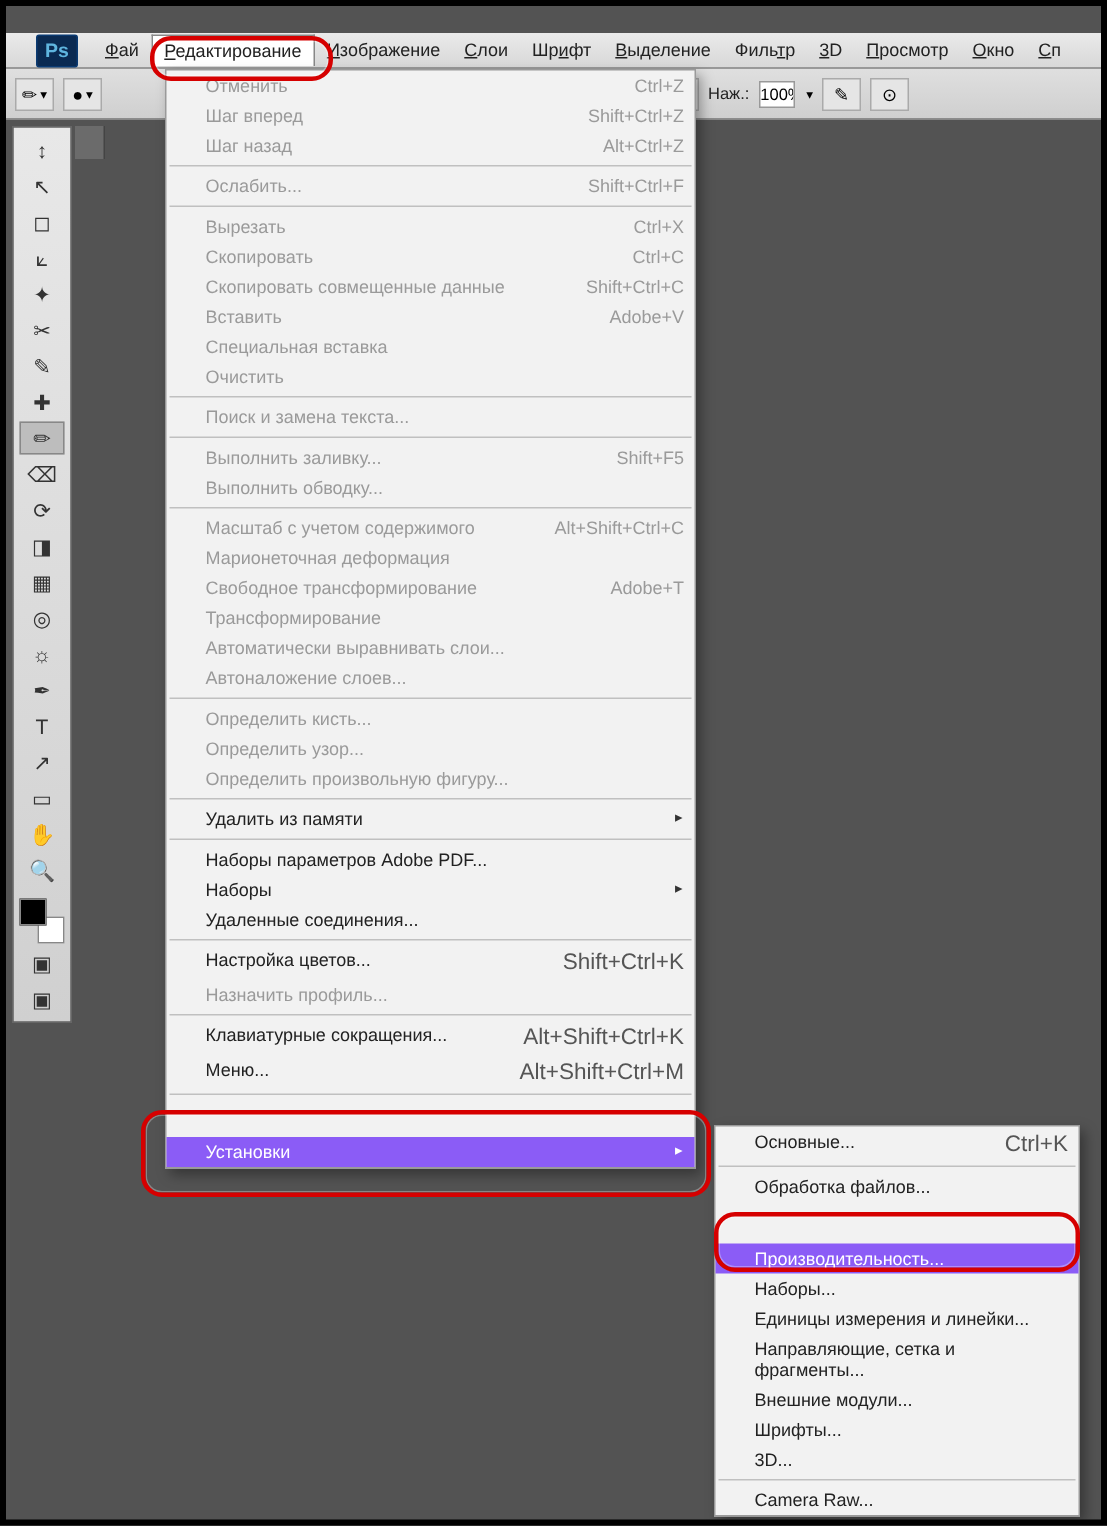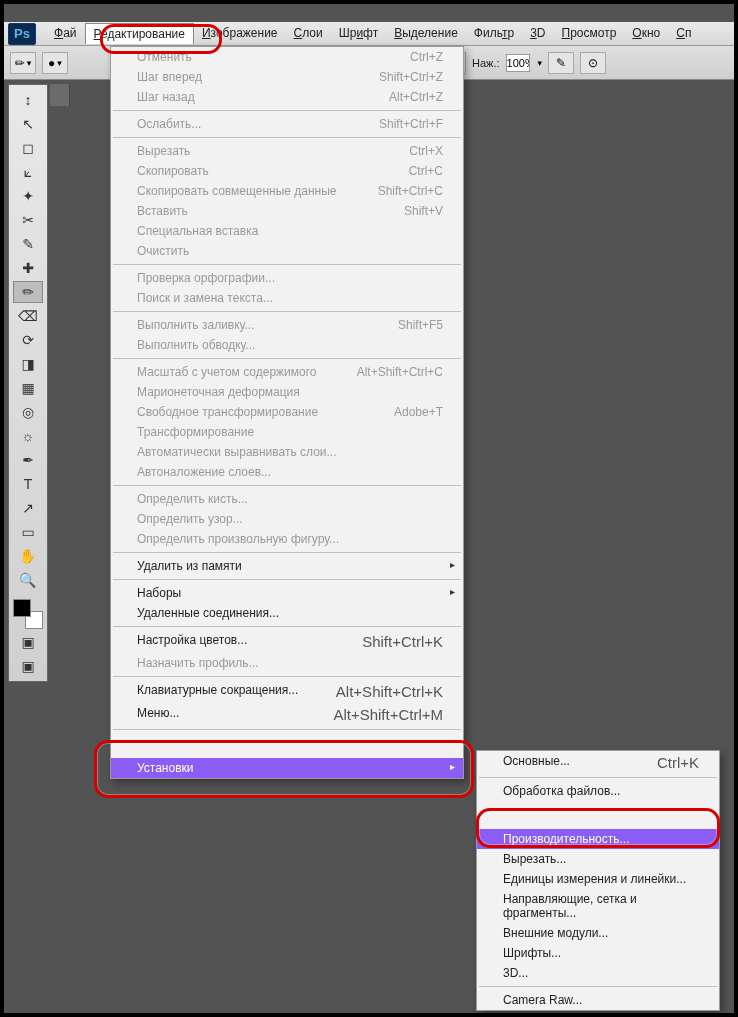--- a/index.html
+++ b/index.html
@@ -17,21 +17,21 @@
   .titlebar {
     height: 18px;
     background: #535353;
   }
   
   .menubar {
     height: 24px;
     background: linear-gradient(#eaeaea, #d8d8d8);
     display: flex;
     align-items: center;
-    padding-left: 4px;
+    padding-left: 20px;
     border-bottom: 1px solid #999;
   }
   .ps-logo {
     width: 28px; height: 22px;
     background: #0a2a52;
     color: #5fb5df;
     font-weight: bold;
     font-size: 13px;
     display: flex;
     align-items: center;
@@ -112,21 +112,21 @@
     left: 106px;
     top: 42px;
     width: 354px;
     background: #f2f2f2;
     border: 1px solid #9a9a9a;
     box-shadow: 3px 4px 8px rgba(0,0,0,0.35);
   }
   .dd-item, .dd-disabled {
     display: flex;
     justify-content: space-between;
-    padding: 3px 20px 3px 26px;
+    padding: 3px 7px 3px 26px;
     font-size: 12px;
     color: #222;
     cursor: default;
     position: relative;
   }
   .dd-disabled { color: #9a9a9a; }
   .dd-item .shortcut { color: #555; font-size: 15px;}
   .dd-item.submenu::after {
     content: "▸";
     position: absolute; right: 8px; color:#333; font-size:10px;
@@ -267,33 +267,30 @@
     <div class="dd-disabled">
       <span>Скопировать</span>
       <span class="shortcut">Ctrl+C</span>
     </div>
     <div class="dd-disabled">
       <span>Скопировать совмещенные данные</span>
       <span class="shortcut">Shift+Ctrl+C</span>
     </div>
     <div class="dd-disabled">
       <span>Вставить</span>
-      <span class="shortcut">Shift+V</span>
+      <span class="shortcut">Adobe+V</span>
     </div>
     <div class="dd-disabled submenu">
       <span>Специальная вставка</span>
     </div>
     <div class="dd-disabled">
       <span>Очистить</span>
     </div>
     <div class="dd-sep"></div>
     <div class="dd-disabled">
-      <span>Проверка орфографии...</span>
-    </div>
-    <div class="dd-disabled">
       <span>Поиск и замена текста...</span>
     </div>
     <div class="dd-sep"></div>
     <div class="dd-disabled">
       <span>Выполнить заливку...</span>
       <span class="shortcut">Shift+F5</span>
     </div>
     <div class="dd-disabled">
       <span>Выполнить обводку...</span>
     </div>
@@ -326,20 +323,23 @@
       <span>Определить узор...</span>
     </div>
     <div class="dd-disabled">
       <span>Определить произвольную фигуру...</span>
     </div>
     <div class="dd-sep"></div>
     <div class="dd-item submenu">
       <span>Удалить из памяти</span>
     </div>
     <div class="dd-sep"></div>
+    <div class="dd-item">
+      <span>Наборы параметров Adobe PDF...</span>
+    </div>
     <div class="dd-item submenu">
       <span>Наборы</span>
     </div>
     <div class="dd-item">
       <span>Удаленные соединения...</span>
     </div>
     <div class="dd-sep"></div>
     <div class="dd-item">
       <span>Настройка цветов...</span>
       <span class="shortcut">Shift+Ctrl+K</span>
@@ -368,21 +368,21 @@
       <span class="shortcut">Ctrl+K</span>
     </div>
     <div class="dd-sep"></div>
     <div class="dd-item">
       <span>Обработка файлов...</span>
     </div>
     <div class="dd-item highlight">
       <span>Производительность...</span>
     </div>
     <div class="dd-item">
-      <span>Вырезать...</span>
+      <span>Наборы...</span>
     </div>
     <div class="dd-item">
       <span>Единицы измерения и линейки...</span>
     </div>
     <div class="dd-item">
       <span>Направляющие, сетка и фрагменты...</span>
     </div>
     <div class="dd-item">
       <span>Внешние модули...</span>
     </div>

